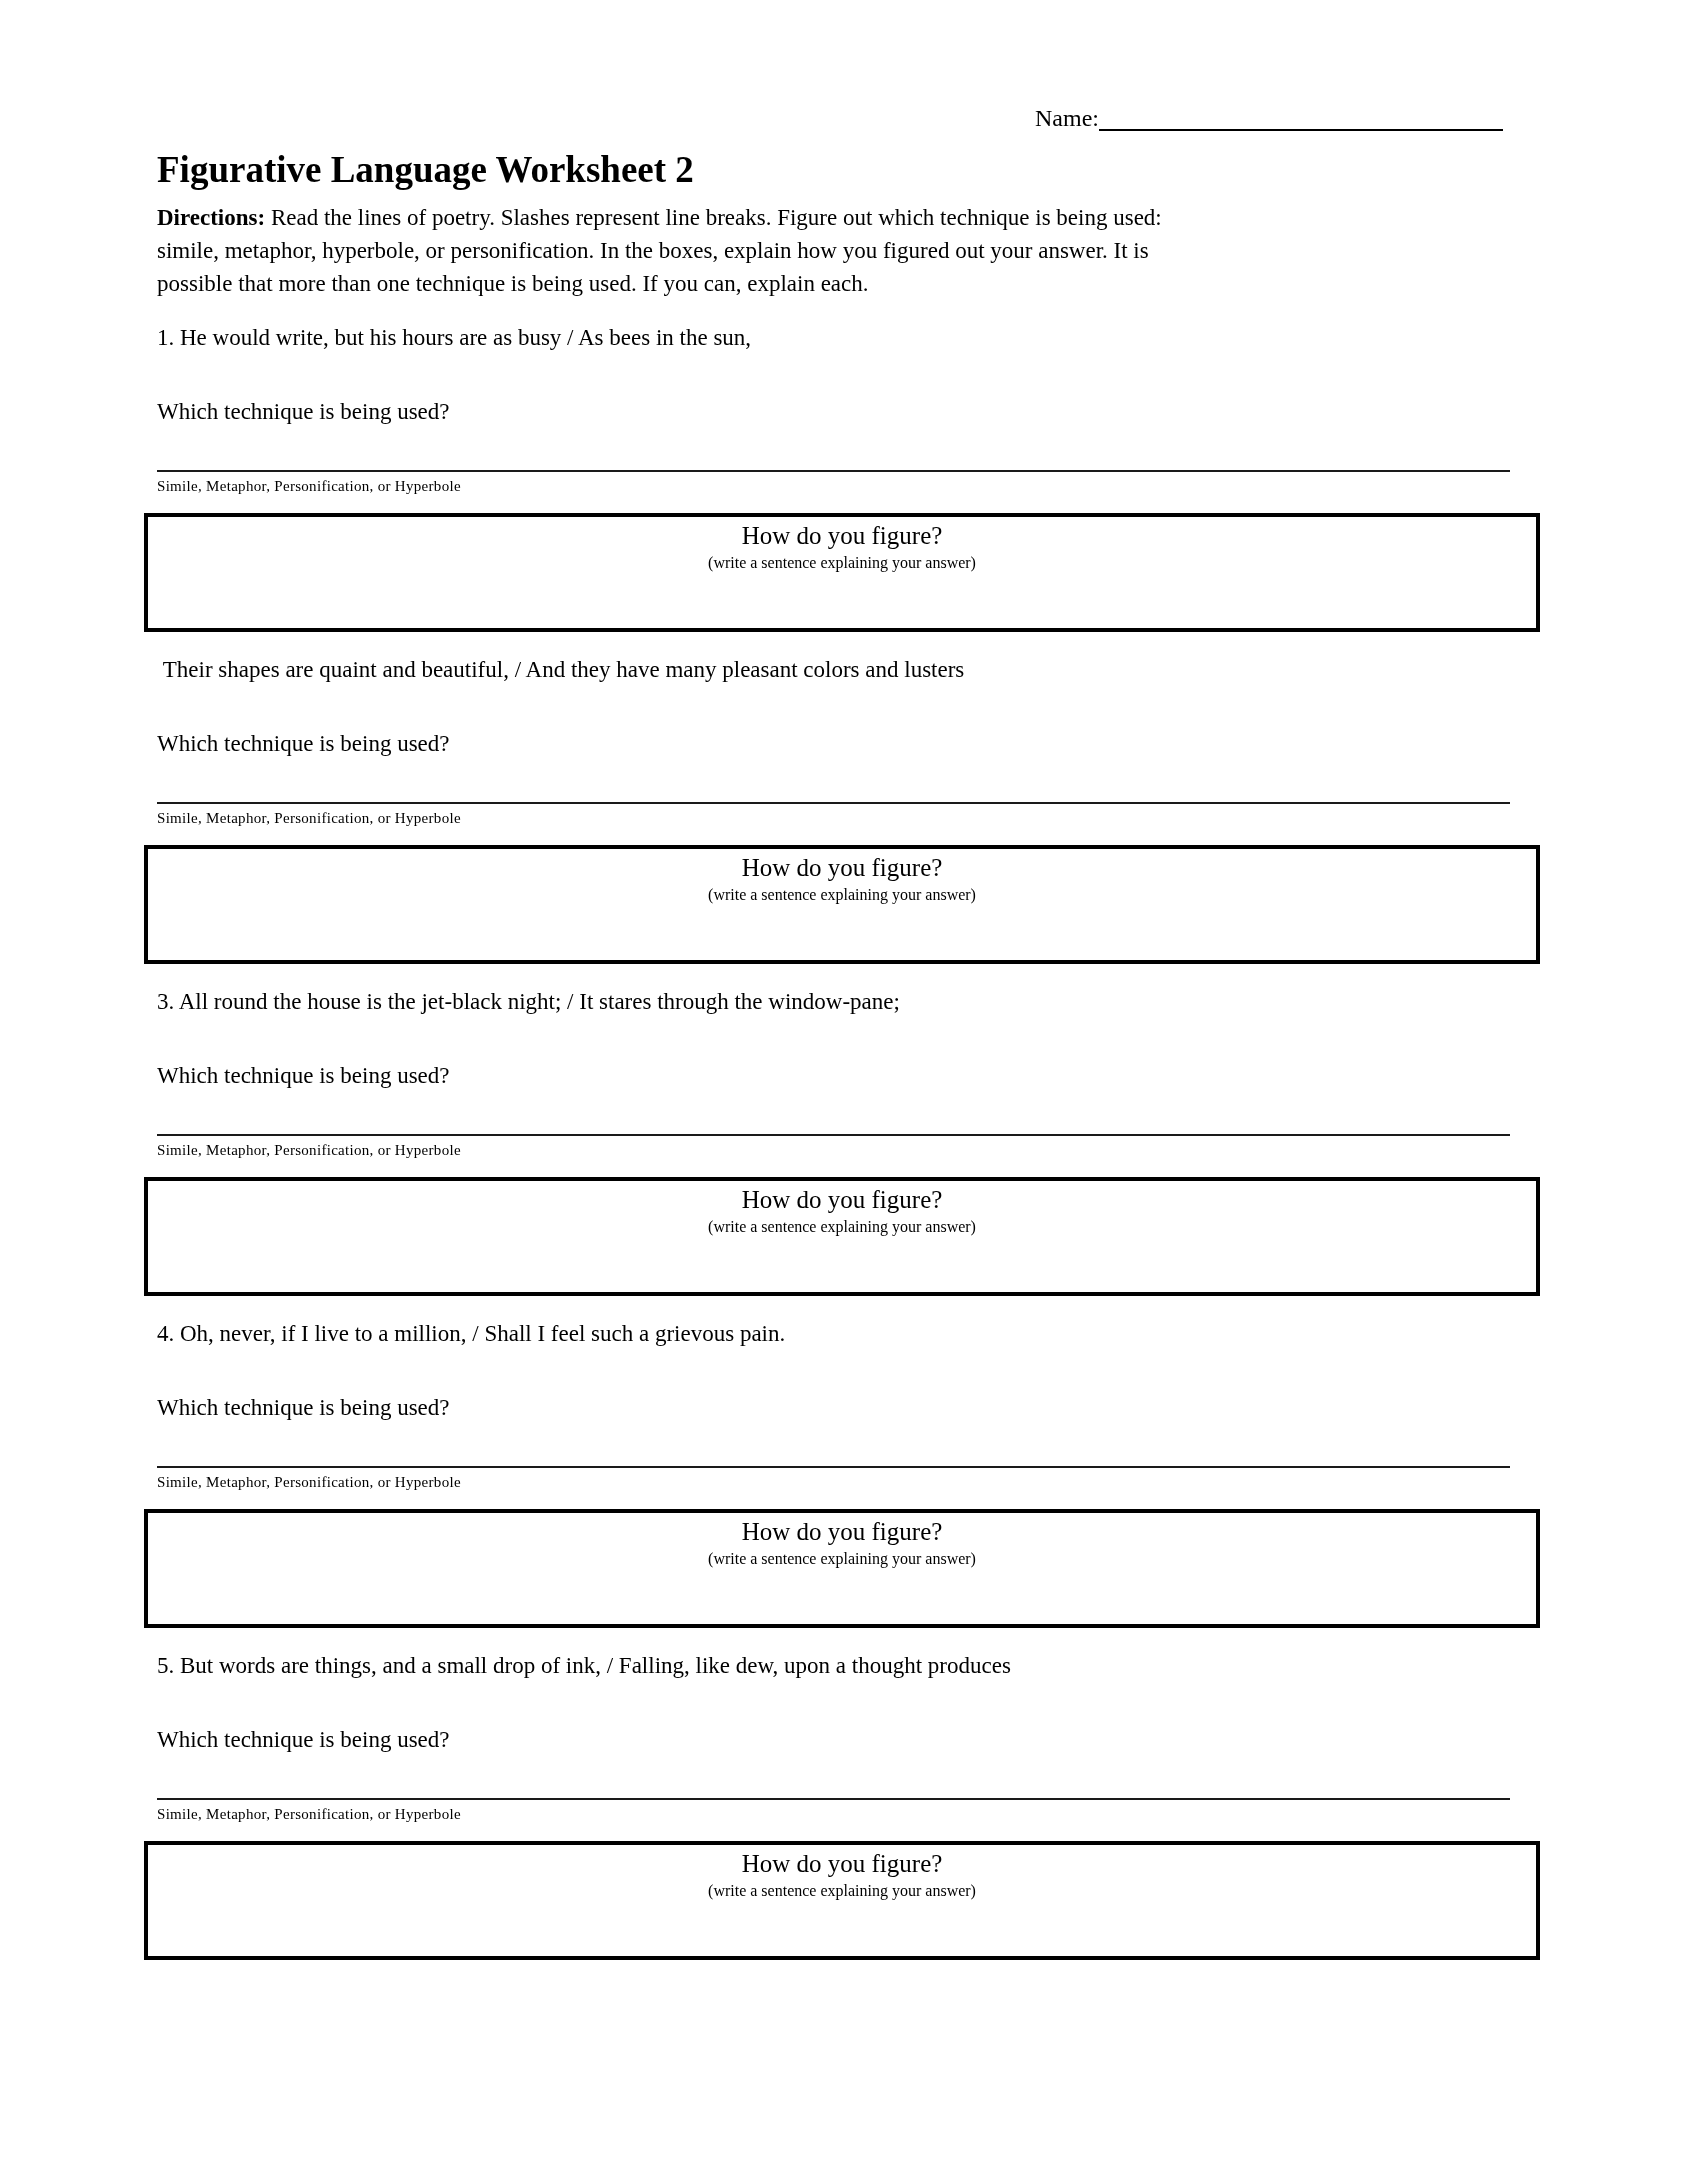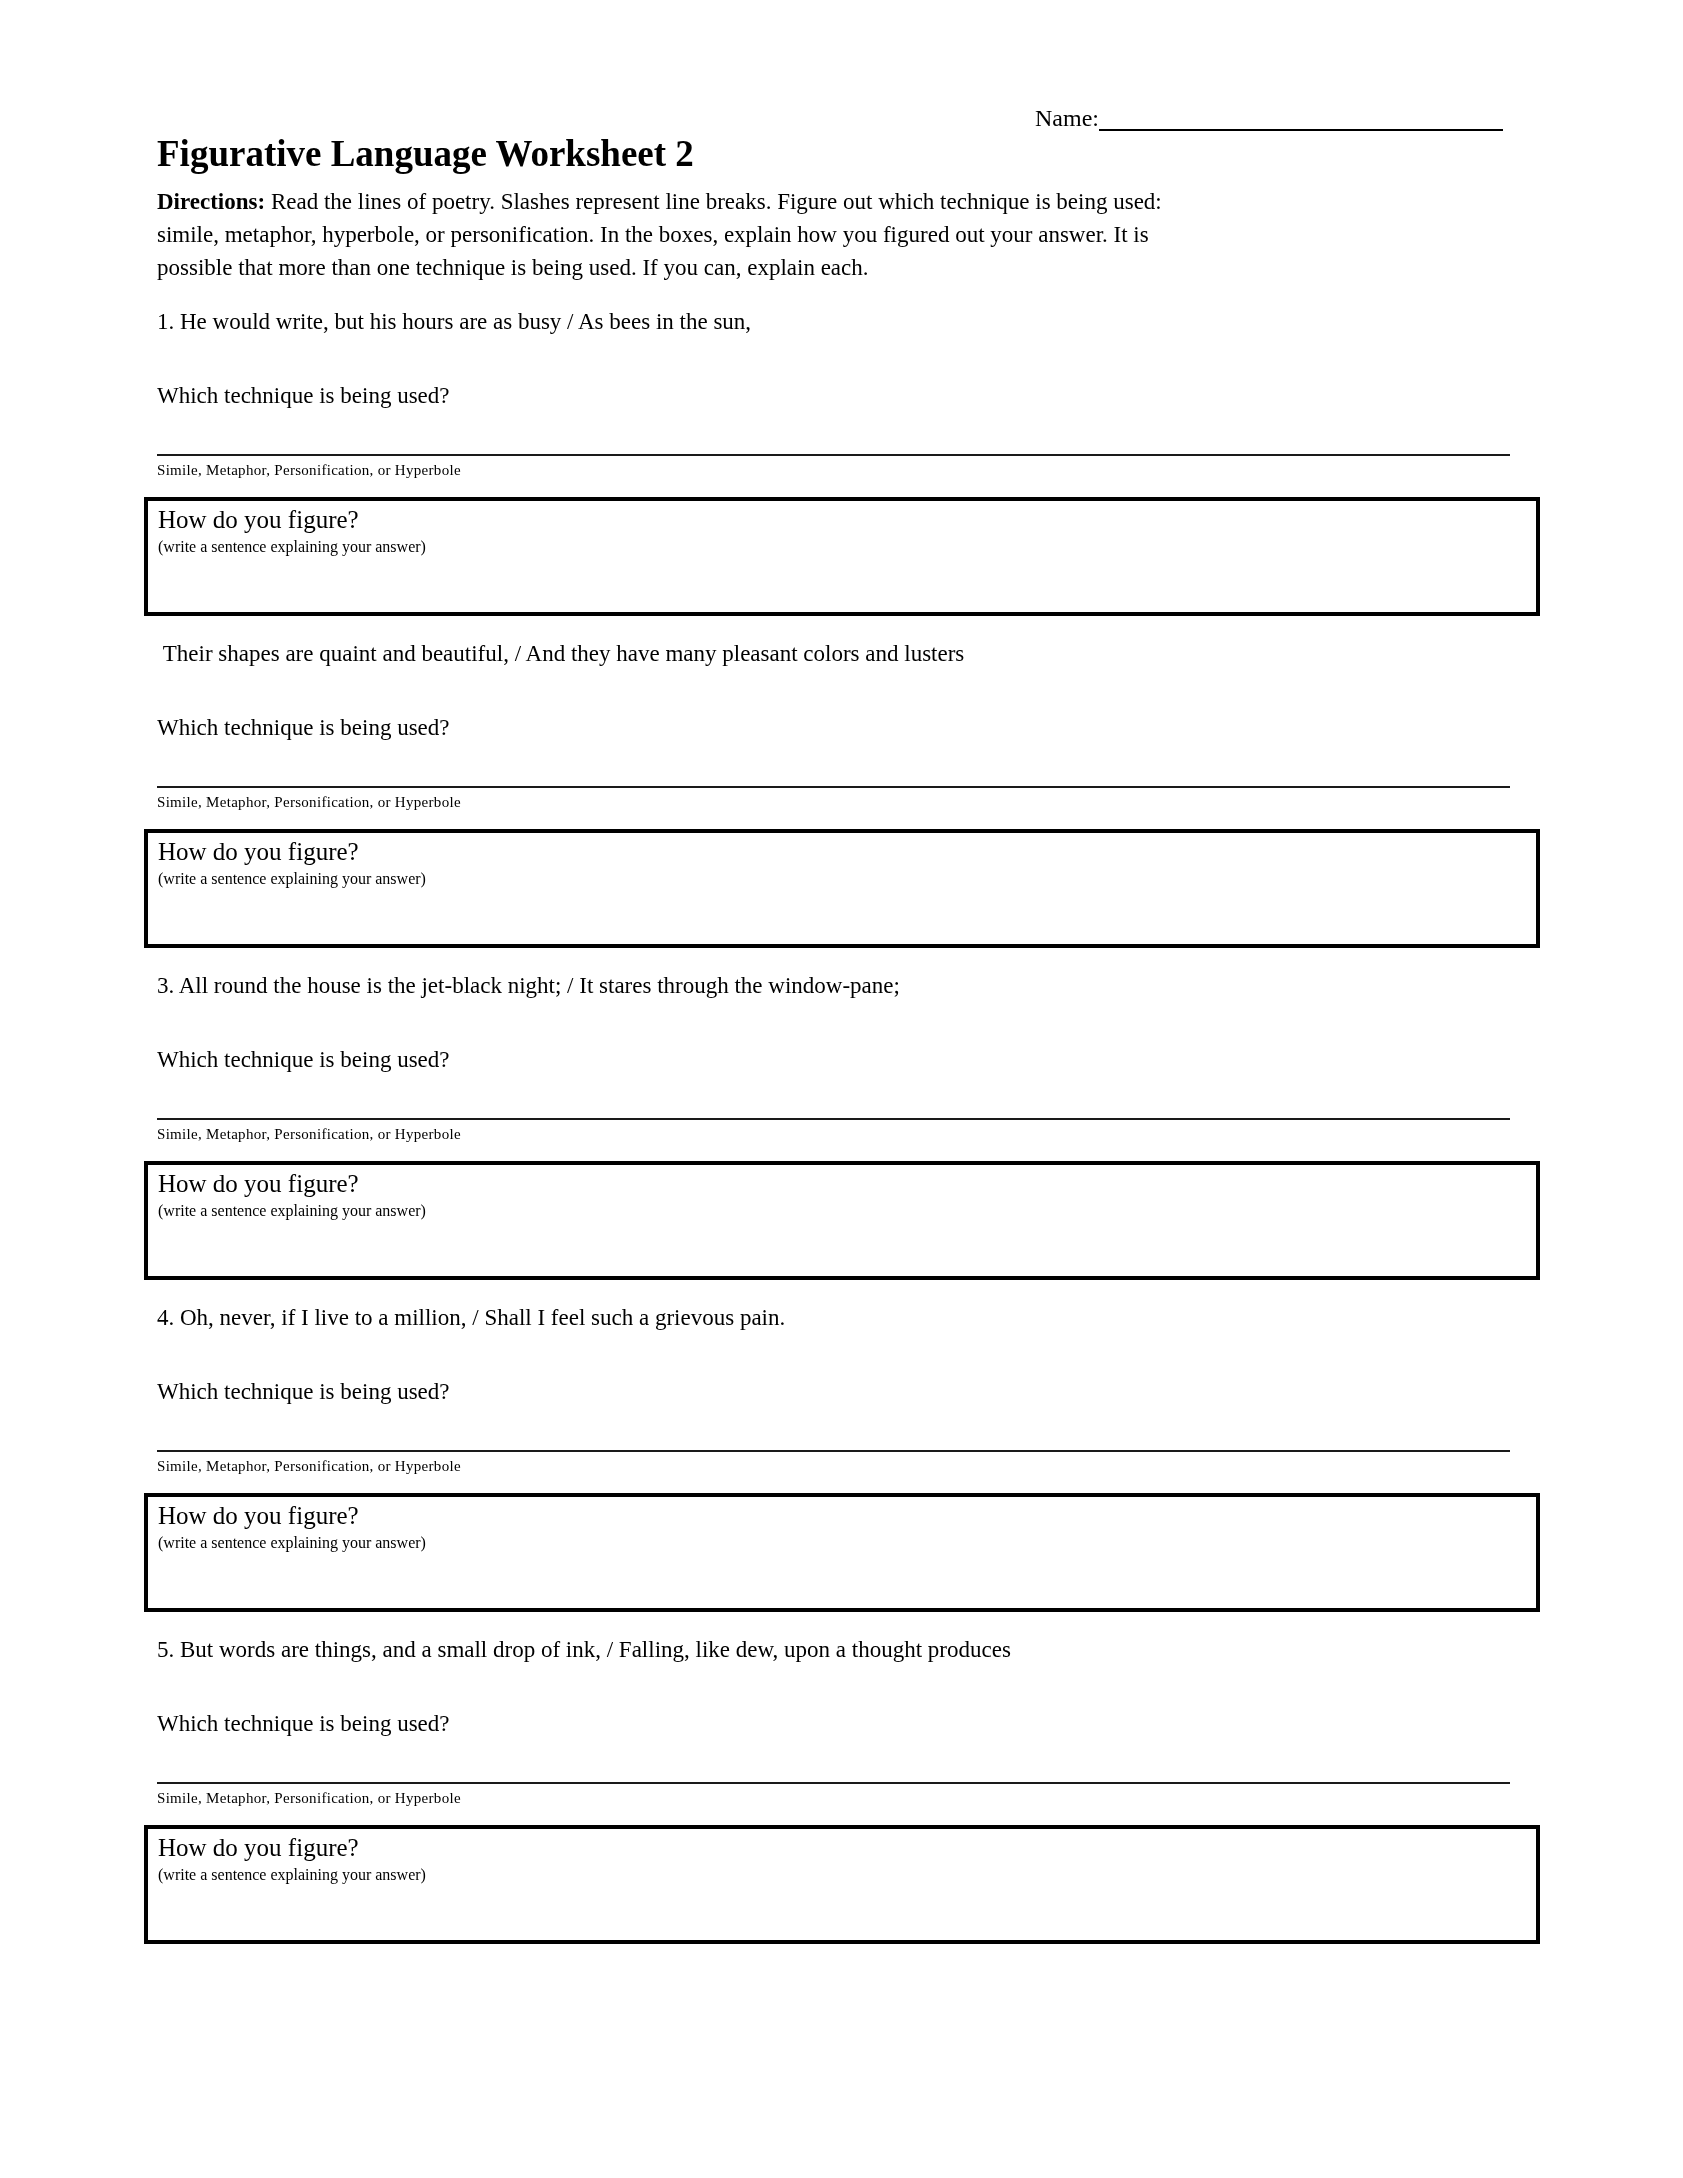--- a/index.html
+++ b/index.html
@@ -21,21 +21,21 @@
     font-size:24px;
     line-height:26px;
   }
   .name-line {
     width:404px;
     height:26px;
     border-bottom:2px solid #000;
   }
   .content {
     position:absolute;
-    top:0;
+    top:16px;
     left:144px;
     width:1396px;
     padding-top:131px;
   }
   .title {
     margin:0 0 0 13px;
     font-size:37px;
     font-weight:bold;
     line-height:46px;
   }
@@ -64,20 +64,21 @@
     line-height:20px;
     letter-spacing:0.3px;
   }
   .box {
     box-sizing:border-box;
     margin-top:17px;
     width:1396px;
     height:119px;
     border:4px solid #000;
     padding:3px 10px 12px 10px;
+    text-align:center;
   }
   .box-title { font-size:25px; line-height:31px; }
   .box-note  { font-size:16px; line-height:20px; margin-top:2px; }
 </style>
 </head>
 <body>
 
 <div class="page">
 
   <div class="name-row">

